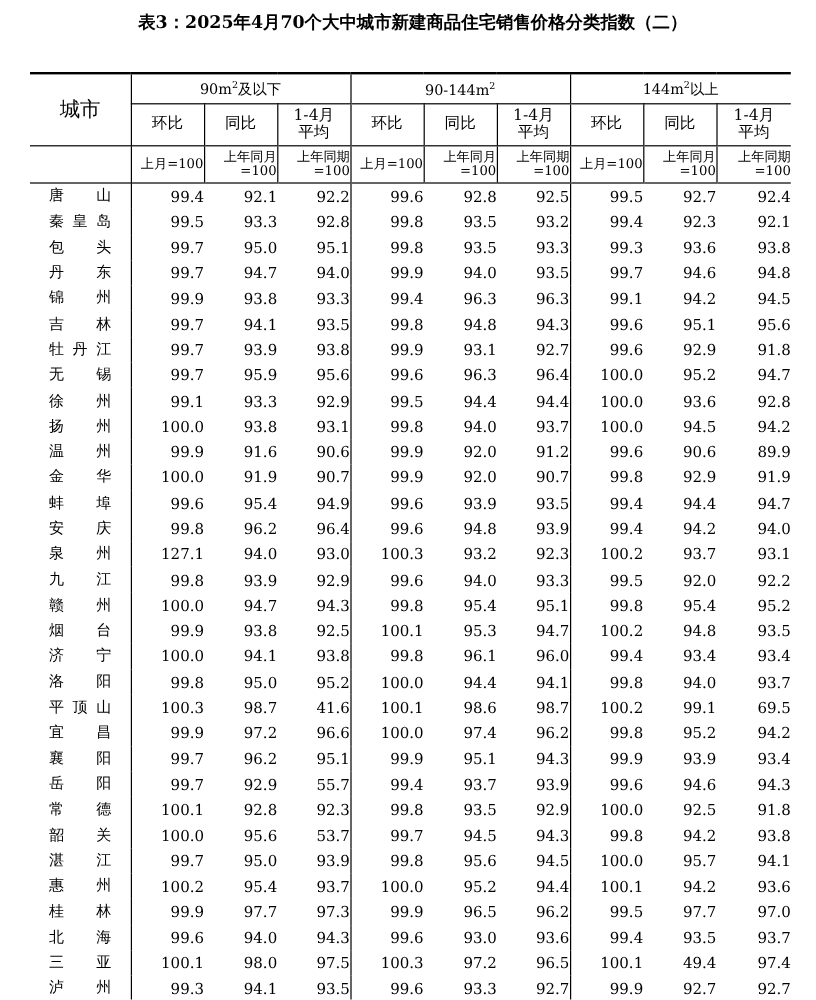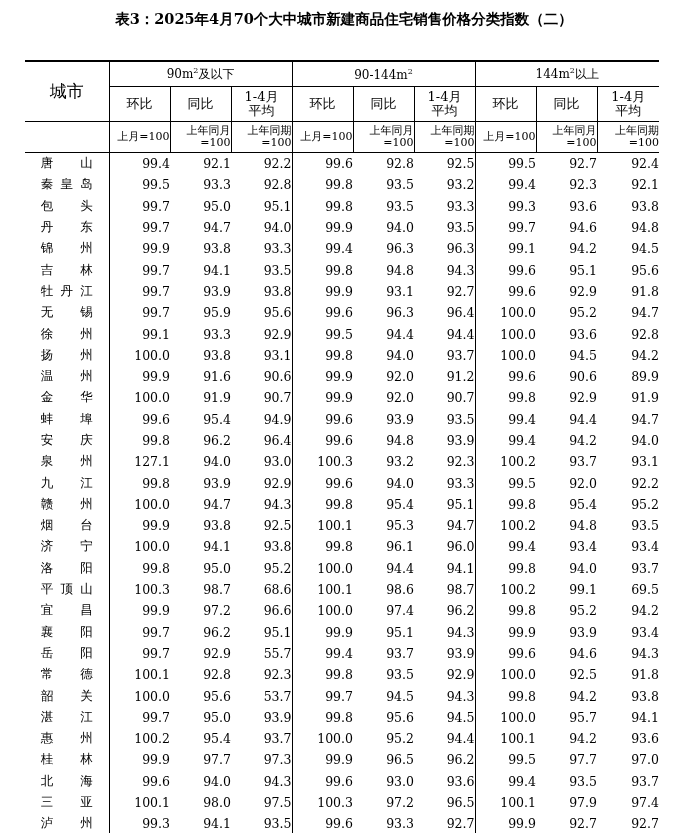--- a/index.html
+++ b/index.html
@@ -599,21 +599,21 @@
           <tr>
             <td class="city">
               <div class="city-inner">
                 <span>平</span>
                 <span>顶</span>
                 <span>山</span>
               </div>
             </td>
             <td class="num sep">100.3</td>
             <td class="num">98.7</td>
-            <td class="num">68.6</td>
+            <td class="num">41.6</td>
             <td class="num sep">100.1</td>
             <td class="num">98.6</td>
             <td class="num">98.7</td>
             <td class="num sep">100.2</td>
             <td class="num">99.1</td>
             <td class="num">69.5</td>
           </tr>
           <tr>
             <td class="city">
               <div class="city-inner">
@@ -784,21 +784,21 @@
                 <span>亚</span>
               </div>
             </td>
             <td class="num sep">100.1</td>
             <td class="num">98.0</td>
             <td class="num">97.5</td>
             <td class="num sep">100.3</td>
             <td class="num">97.2</td>
             <td class="num">96.5</td>
             <td class="num sep">100.1</td>
-            <td class="num">97.9</td>
+            <td class="num">49.4</td>
             <td class="num">97.4</td>
           </tr>
           <tr>
             <td class="city">
               <div class="city-inner">
                 <span>泸</span>
                 <span></span>
                 <span>州</span>
               </div>
             </td>

